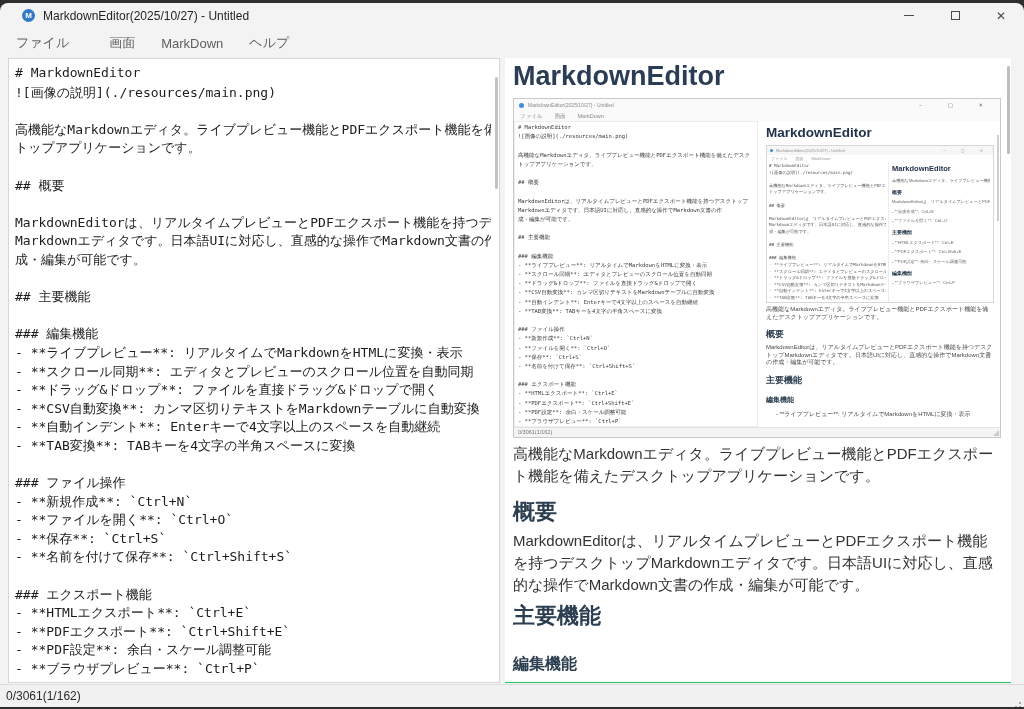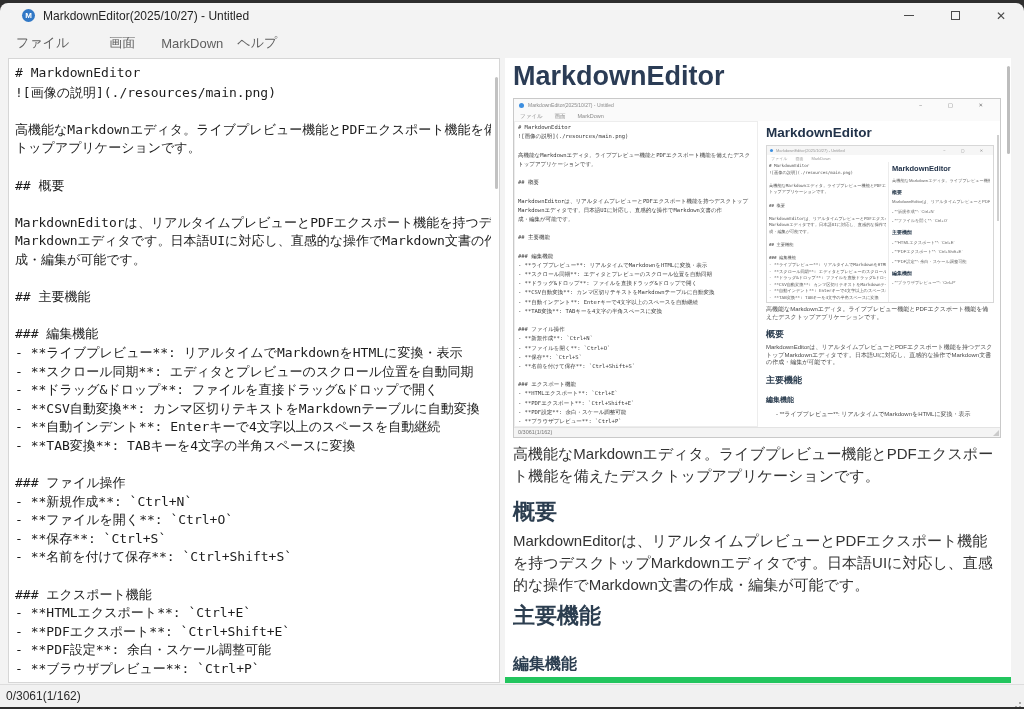--- a/index.html
+++ b/index.html
@@ -19,35 +19,35 @@
   .win-btn { width:46px; height:100%; display:flex; align-items:center; justify-content:center;
              color:#4a4a4a; font-size:12px; }
   .win-btn .sq { width:9px; height:9px; border:1px solid #4a4a4a; display:block; }
   .win-btn .mini { width:10px; height:1px; background:#4a4a4a; display:block; }
 
   
   .menubar { position:absolute; left:0; top:25px; right:0; height:30px; display:flex; align-items:center; }
   .menu-item { font-size:13px; color:#5f5f5f; padding:4px 0; margin-left:16px; }
   .menu-item:nth-child(2){ margin-left:40px; }
   .menu-item:nth-child(3){ margin-left:26px; }
-  .menu-item:nth-child(4){ margin-left:14px; }
+  .menu-item:nth-child(4){ margin-left:26px; }
 
   
   .editor-pane { position:absolute; left:8px; top:55px; width:492px; height:625px;
                  background:#fff; border:1px solid #d6d6d6; overflow:hidden; }
   .editor-text { padding:6px 8px 0 6px; font-family:"DejaVu Sans Mono", monospace;
                  font-size:13px; color:#1c1c1c; }
   .ed-line { height:18.6px; white-space:pre; overflow:hidden; }
   .editor-scrollbar { position:absolute; right:1px; top:18px; width:3px; height:112px;
                       background:#c2c2c2; border-radius:2px; }
   .splitter { position:absolute; left:500px; top:55px; width:5px; height:625px; }
 
   
   .preview-pane { position:absolute; left:505px; top:55px; width:506px; height:625px;
-                  background:#fff; border-bottom:6px solid #22c55e; overflow:hidden; padding:0 10px 0 8px; }
+                  background:#fff; border-bottom:1px solid #22c55e; overflow:hidden; padding:0 10px 0 8px; }
   .preview-scrollbar { position:absolute; right:1px; top:8px; width:3px; height:88px;
                        background:#bdbdbd; border-radius:2px; }
   .pv-h1 { font-size:27px; line-height:32px; font-weight:bold; color:#2b3c55; margin:2px 0 6px; }
   .pv-h2 { font-size:22px; line-height:24px; font-weight:bold; color:#2c3e50; }
   .pv-h3 { font-size:16px; line-height:19px; font-weight:bold; color:#2c3e50; }
   .pv-p  { font-size:15px; line-height:22px; color:#333; }
   .pv-intro { margin-top:5px; }
   .pv-h2a { margin-top:13px; }
   .pv-para2 { margin-top:6px; }
   .pv-h2b { margin-top:8px; }

